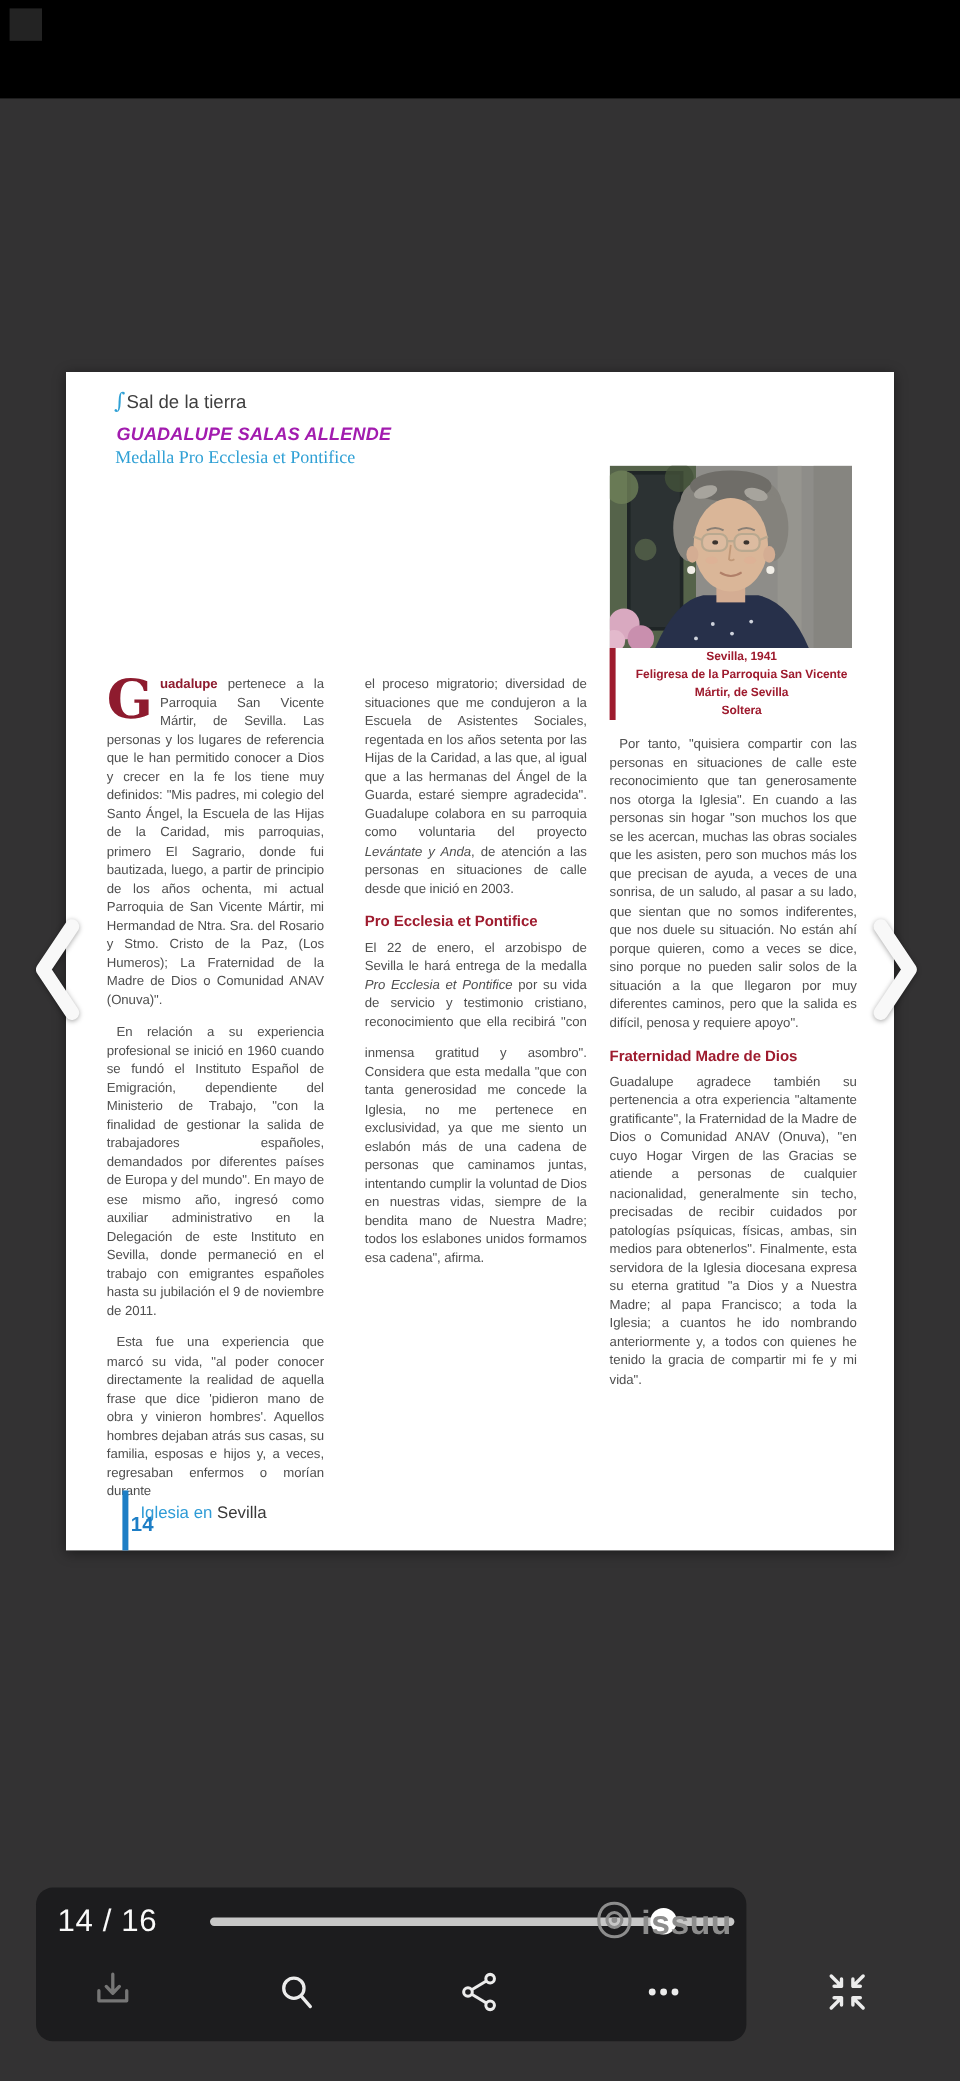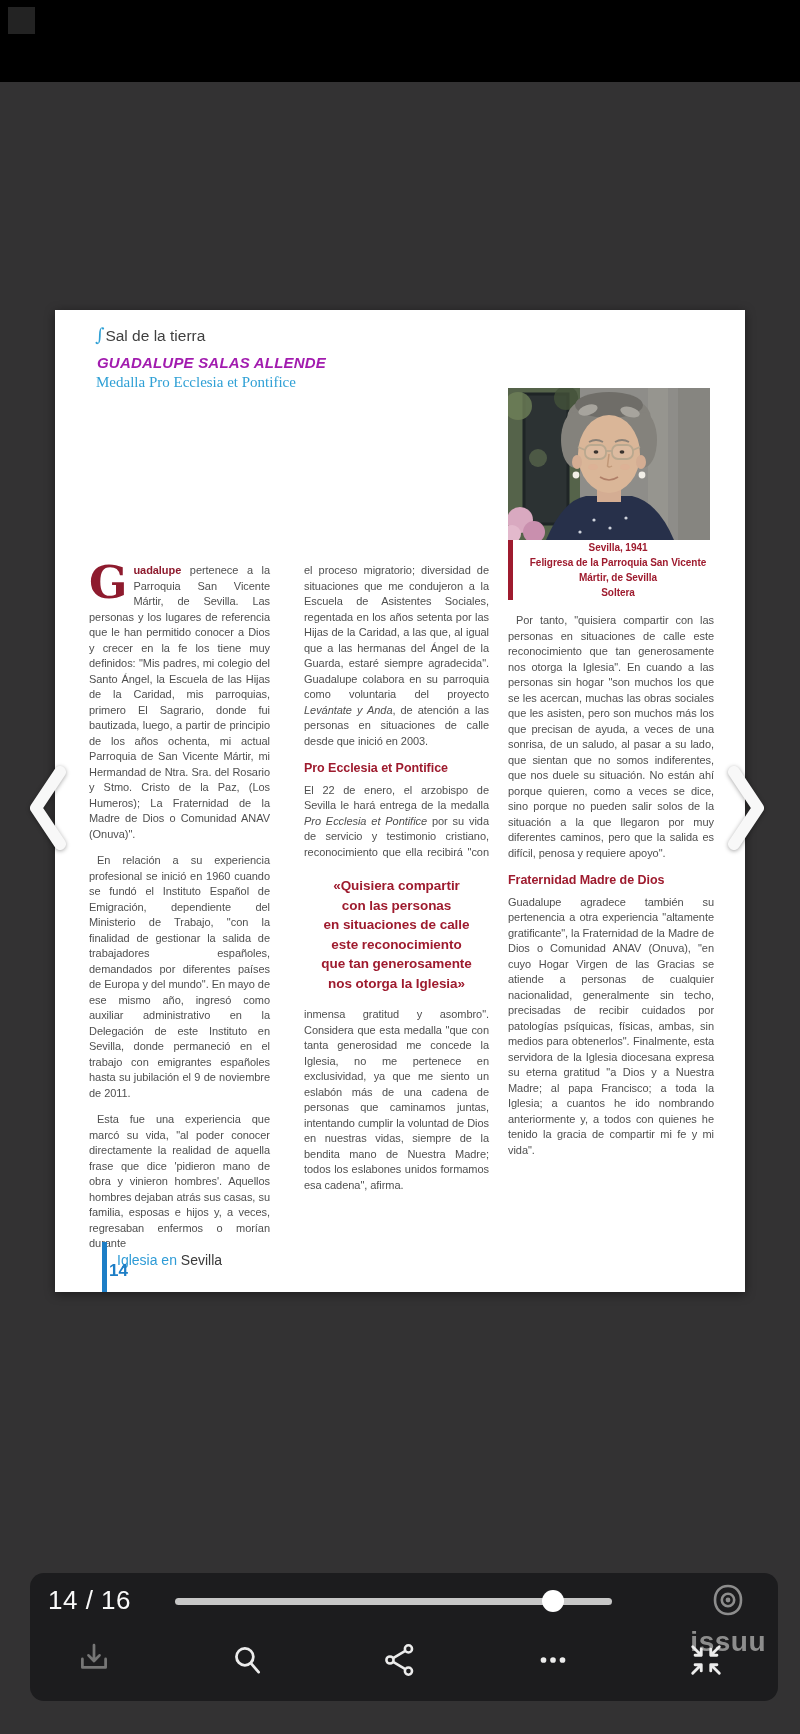--- a/index.html
+++ b/index.html
@@ -45,27 +45,27 @@
   .footer-mag .mag-dark{color:#3a3a3a;}
   .footer-num{position:absolute;left:54px;top:21px;font-size:17px;font-weight:bold;color:#1d7ec6;}
 
   
   .nav-btn{position:absolute;width:48px;height:92px;background:none;border:none;padding:0;cursor:pointer;
            filter:drop-shadow(0 1px 2px rgba(0,0,0,.35));}
   .nav-prev{left:24px;top:762px;}
   .nav-next{left:722px;top:762px;}
 
   
-  .control-panel{position:absolute;left:30px;top:1573px;width:748px;height:128px;background:#1c1c1e;
+  .control-panel{position:absolute;left:30px;top:1573px;width:592px;height:128px;background:#1c1c1e;
                  border-radius:14px;}
   .panel-counter{position:absolute;left:18px;top:12px;font-size:26px;color:#fafafa;letter-spacing:.5px;}
   .slider{position:absolute;left:145px;top:16px;width:437px;height:24px;cursor:pointer;}
   .slider-track{position:absolute;left:0;top:9px;width:100%;height:7px;border-radius:4px;background:#c7c7c7;}
   .slider-knob{position:absolute;top:1px;width:22px;height:22px;border-radius:50%;background:#fff;}
-  .brand{position:absolute;right:12px;top:10px;display:flex;align-items:center;gap:5px;color:#8d8d8d;flex-direction:column;}
+  .brand{position:absolute;right:12px;top:10px;display:flex;align-items:center;gap:5px;color:#8d8d8d;}
   .brand-text{font-size:28px;font-weight:bold;letter-spacing:.5px;}
   .icon-row{position:absolute;left:0;top:58px;width:740px;height:60px;display:flex;
             justify-content:space-between;align-items:center;padding:0 44px;box-sizing:border-box;}
   .icon-btn{background:none;border:none;padding:0;width:40px;height:40px;cursor:pointer;display:flex;
             align-items:center;justify-content:center;}
 </style>
 </head>
 <body>
 
 <div class="status-bar">
@@ -85,21 +85,20 @@
       <span class="dropcap">G</span><span class="lead-word">uadalupe</span><span><span> pertenece a la Parroquia San Vicente Mártir, de Sevilla. Las personas y los lugares de referencia que le han permitido conocer a Dios y crecer en la fe los tiene muy definidos: "Mis padres, mi colegio del Santo Ángel, la Escuela de las Hijas de la Caridad, mis parroquias, primero El Sagrario, donde fui bautizada, luego, a partir de principio de los años ochenta, mi actual Parroquia de San Vicente Mártir, mi Hermandad de Ntra. Sra. del Rosario y Stmo. Cristo de la Paz, (Los Humeros); La Fraternidad de la Madre de Dios o Comunidad ANAV (Onuva)".</span></span>
     </p>
     <p class="indent"><span>En relación a su experiencia profesional se inició en 1960 cuando se fundó el Instituto Español de Emigración, dependiente del Ministerio de Trabajo, "con la finalidad de gestionar la salida de trabajadores españoles, demandados por diferentes países de Europa y del mundo". En mayo de ese mismo año, ingresó como auxiliar administrativo en la Delegación de este Instituto en Sevilla, donde permaneció en el trabajo con emigrantes españoles hasta su jubilación el 9 de noviembre de 2011.</span></p>
     <p class="indent runon"><span>Esta fue una experiencia que marcó su vida, "al poder conocer directamente la realidad de aquella frase que dice 'pidieron mano de obra y vinieron hombres'. Aquellos hombres dejaban atrás sus casas, su familia, esposas e hijos y, a veces, regresaban enfermos o morían durante</span></p>
   </div>
 
   <div class="col col2">
     <p><span>el proceso migratorio; diversidad de situaciones que me condujeron a la Escuela de Asistentes Sociales, regentada en los años setenta por las Hijas de la Caridad, a las que, al igual que a las hermanas del Ángel de la Guarda, estaré siempre agradecida". Guadalupe colabora en su parroquia como voluntaria del proyecto </span><i>Levántate y Anda</i><span>, de atención a las personas en situaciones de calle desde que inició en 2003.</span></p>
     <h3 class="red-heading">Pro Ecclesia et Pontifice</h3>
     <p class="runon"><span>El 22 de enero, el arzobispo de Sevilla le hará entrega de la medalla </span><i>Pro Ecclesia et Pontifice</i><span> por su vida de servicio y testimonio cristiano, reconocimiento que ella recibirá "con</span></p>
-    <div class="pull-quote">«Quisiera compartir<br>con las personas<br>en situaciones de calle<br>este reconocimiento<br>que tan generosamente<br>nos otorga la Iglesia»</div>
     <p><span>inmensa gratitud y asombro". Considera que esta medalla "que con tanta generosidad me concede la Iglesia, no me pertenece en exclusividad, ya que me siento un eslabón más de una cadena de personas que caminamos juntas, intentando cumplir la voluntad de Dios en nuestras vidas, siempre de la bendita mano de Nuestra Madre; todos los eslabones unidos formamos esa cadena", afirma.</span></p>
   </div>
 
   <div class="col col3">
     <span class="photo-frame">
       <svg width="202" height="152" viewBox="0 0 202 152" xmlns="http://www.w3.org/2000/svg">
         <rect width="202" height="152" fill="#8e8d89"></rect>
         <rect x="140" width="20" height="152" fill="#9a9992" opacity=".7"></rect>
         <rect x="170" width="32" height="152" fill="#868580"></rect>
         <rect x="0" width="72" height="152" fill="#55634a"></rect>

